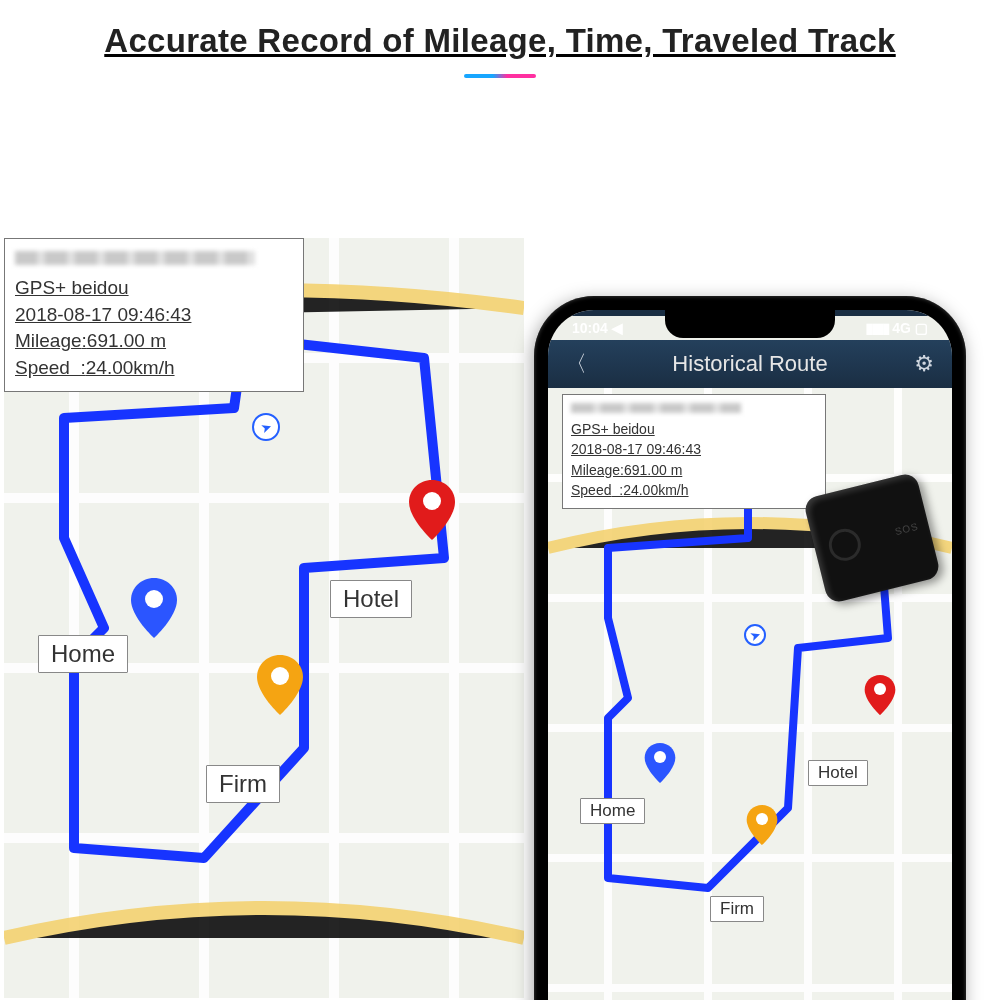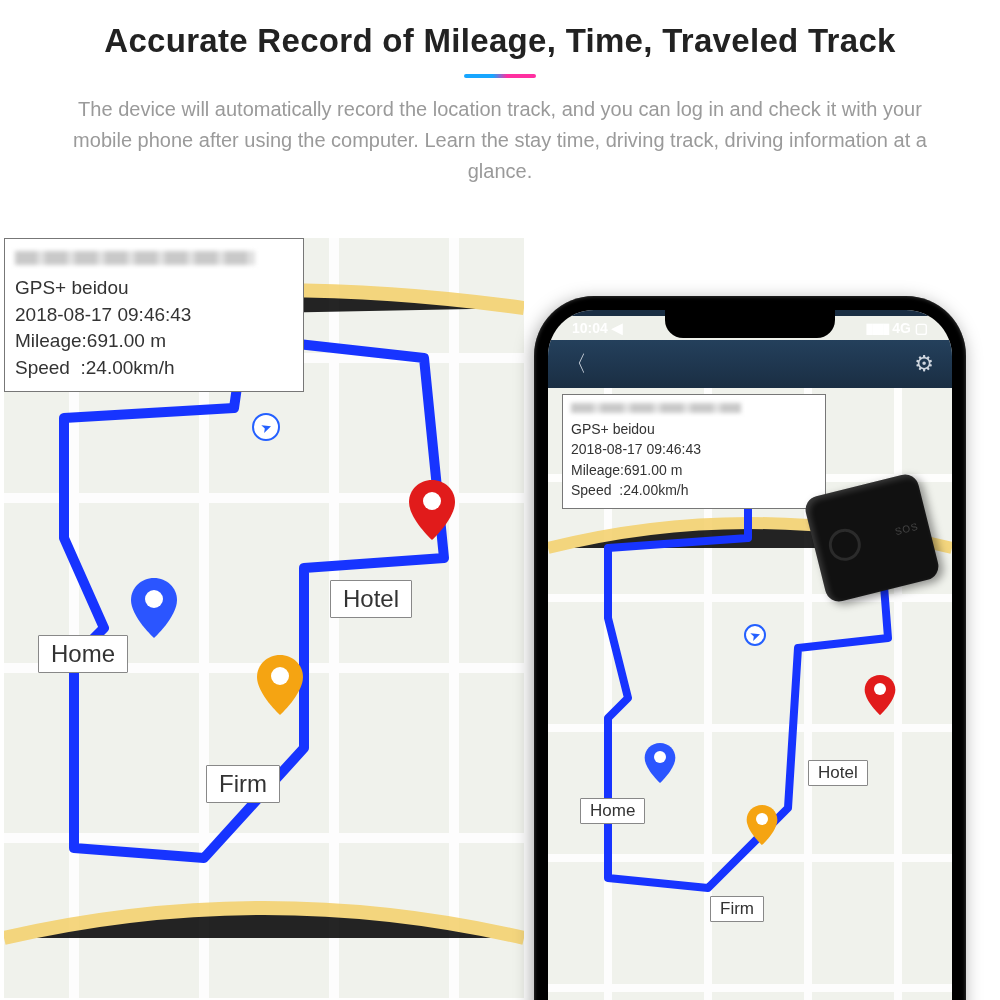--- a/index.html
+++ b/index.html
@@ -6,40 +6,40 @@
   body {
     width: 1000px;
     height: 1000px;
     font-family: -apple-system, "Helvetica Neue", Arial, sans-serif;
     background: #ffffff;
     position: relative;
     overflow: hidden;
   }
 
   
-  .hero { text-align: center; padding: 22px 48px 18px; }
+  .hero { text-align: center; padding: 22px 48px 18px; text-decoration: underline; }
   .hero h1 { font-size: 33px; font-weight: 700; color: #222; letter-spacing: .3px; }
   .accent {
     width: 72px; height: 4px; margin: 14px auto 16px;
     background: linear-gradient(90deg,#17a6ff 0%,#17a6ff 40%,#ff2fa0 60%,#ff2fa0 100%);
     border-radius: 2px;
   }
   .hero p { color: #9a9a9a; font-size: 20px; line-height: 1.55; max-width: 880px; margin: 0 auto; }
 
   
   .left-map {
     position: absolute; left: 4px; top: 238px; width: 520px; height: 760px;
     background: #f0f2ec;
     overflow: hidden;
   }
   .left-map svg { position:absolute; inset:0; }
 
   .info-card {
     position: absolute; background: #fff; border: 1px solid #777; padding: 8px 10px 10px;
-    font-size: 19px; color:#333; line-height:1.4;
+    font-size: 19px; color:#333; line-height:1.4;text-decoration:underline;
   }
   .info-card.left { left: 4px; top: 238px; width: 300px; }
   .blurline { width: 240px; height:14px; margin: 4px 0 10px;
       background: repeating-linear-gradient(90deg,#c9c9c9 0 22px,#e0e0e0 22px 30px);
       filter: blur(2.2px);}
 
   
   .poi-label {
     position:absolute; background:#fff; border:1px solid #888; border-radius:1px;
     padding:4px 12px; font-size:24px; color:#333;margin-top:48px;
@@ -87,21 +87,20 @@
             border:2px solid #2460ff; display:flex; align-items:center; justify-content:center;
             background:#fff;}
   .cursor::after{content:"➤"; color:#2460ff; font-size:13px; transform:rotate(-20deg);}
 </style>
 </head>
 <body>
 
 <div class="hero">
   <h1>Accurate Record of Mileage, Time, Traveled Track</h1>
   <div class="accent"></div>
-  <p>The device will automatically record the location track, and you can log in and check it with your mobile phone after using the computer. Learn the stay time, driving track, driving information at a glance.</p>
 </div>
 
 <div class="left-map">
   <svg viewBox="0 0 520 760">
     <rect width="520" height="760" fill="#f0f2ec"></rect>
 
     <g stroke="#fff" stroke-width="10" opacity=".9">
       <path d="M0 120 H520 M0 260 H520 M0 430 H520 M0 600 H520"></path>
       <path d="M70 0 V760 M200 0 V760 M330 0 V760 M450 0 V760"></path>
     </g>
@@ -153,20 +152,21 @@
     <div class="notch"></div>
     <div class="status">
       <div class="dark"></div>
       <span>10:04 ◀</span>
       <span>
         <span style="letter-spacing:-2px">▮▮▮▮</span>&nbsp;<span>4G</span>&nbsp;▢
       </span>
     </div>
     <div class="navbar">
       <span class="nav-ico">〈</span>
+      <span class="title">Historical Route</span>
       <span class="nav-ico">⚙</span>
     </div>
 
     <div class="phone-map">
       <svg class="route" viewBox="0 0 404 800">
         <rect width="404" height="800" fill="#f0f2ec"></rect>
         <g stroke="#fff" stroke-width="8" opacity=".9">
           <path d="M0 90 H404 M0 210 H404 M0 340 H404 M0 470 H404 M0 600 H404"></path>
           <path d="M60 0 V800 M160 0 V800 M260 0 V800 M350 0 V800"></path>
         </g>

